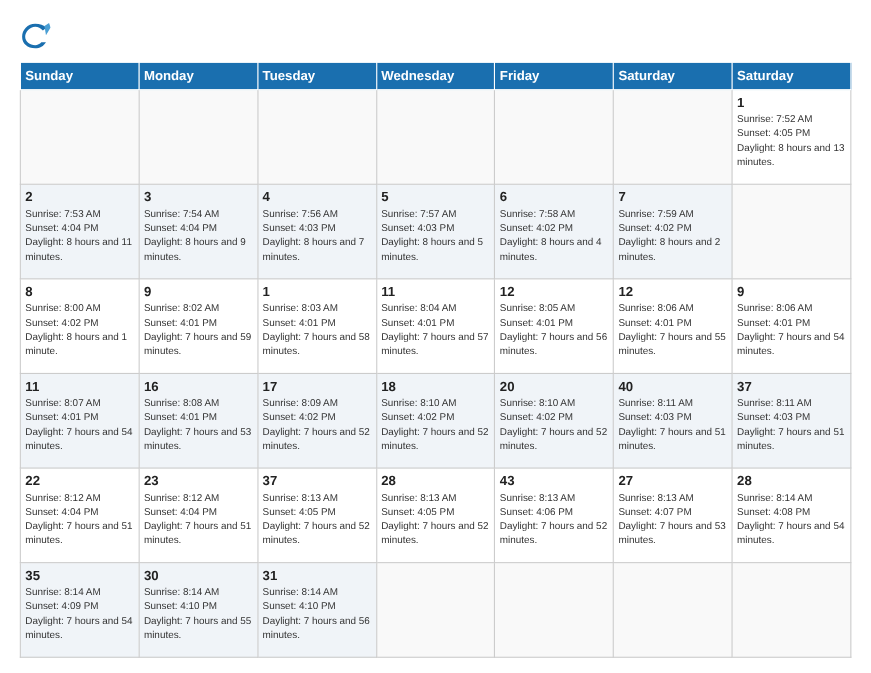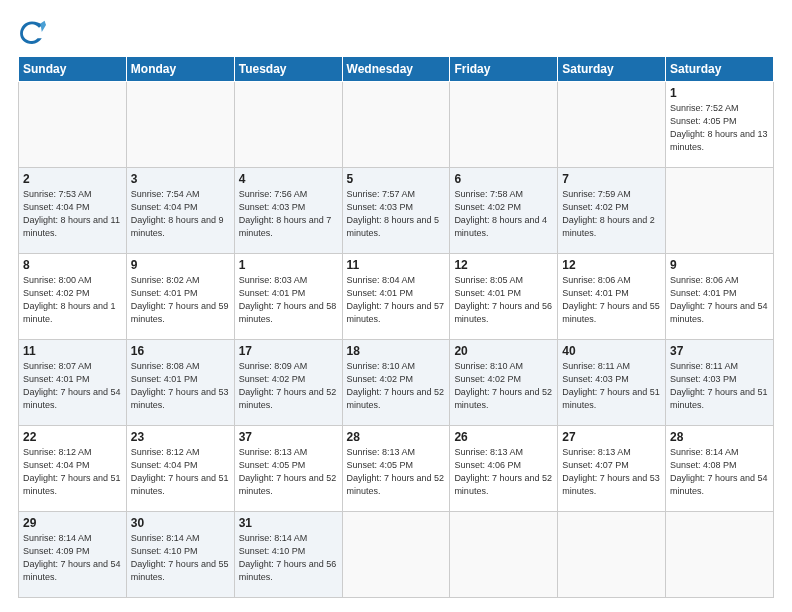--- a/index.html
+++ b/index.html
@@ -248,35 +248,35 @@
           </td>
           <td>
             <span class="day-number">37</span>
             <div class="day-info">Sunrise: 8:13 AM<br>Sunset: 4:05 PM<br>Daylight: 7 hours and 52 minutes.</div>
           </td>
           <td>
             <span class="day-number">28</span>
             <div class="day-info">Sunrise: 8:13 AM<br>Sunset: 4:05 PM<br>Daylight: 7 hours and 52 minutes.</div>
           </td>
           <td>
-            <span class="day-number">26</span>
+            <span class="day-number">43</span>
             <div class="day-info">Sunrise: 8:13 AM<br>Sunset: 4:06 PM<br>Daylight: 7 hours and 52 minutes.</div>
           </td>
           <td>
             <span class="day-number">27</span>
             <div class="day-info">Sunrise: 8:13 AM<br>Sunset: 4:07 PM<br>Daylight: 7 hours and 53 minutes.</div>
           </td>
           <td>
             <span class="day-number">28</span>
             <div class="day-info">Sunrise: 8:14 AM<br>Sunset: 4:08 PM<br>Daylight: 7 hours and 54 minutes.</div>
           </td>
         </tr>
         <tr>
           <td>
-            <span class="day-number">29</span>
+            <span class="day-number">35</span>
             <div class="day-info">Sunrise: 8:14 AM<br>Sunset: 4:09 PM<br>Daylight: 7 hours and 54 minutes.</div>
           </td>
           <td>
             <span class="day-number">30</span>
             <div class="day-info">Sunrise: 8:14 AM<br>Sunset: 4:10 PM<br>Daylight: 7 hours and 55 minutes.</div>
           </td>
           <td>
             <span class="day-number">31</span>
             <div class="day-info">Sunrise: 8:14 AM<br>Sunset: 4:10 PM<br>Daylight: 7 hours and 56 minutes.</div>
           </td>

